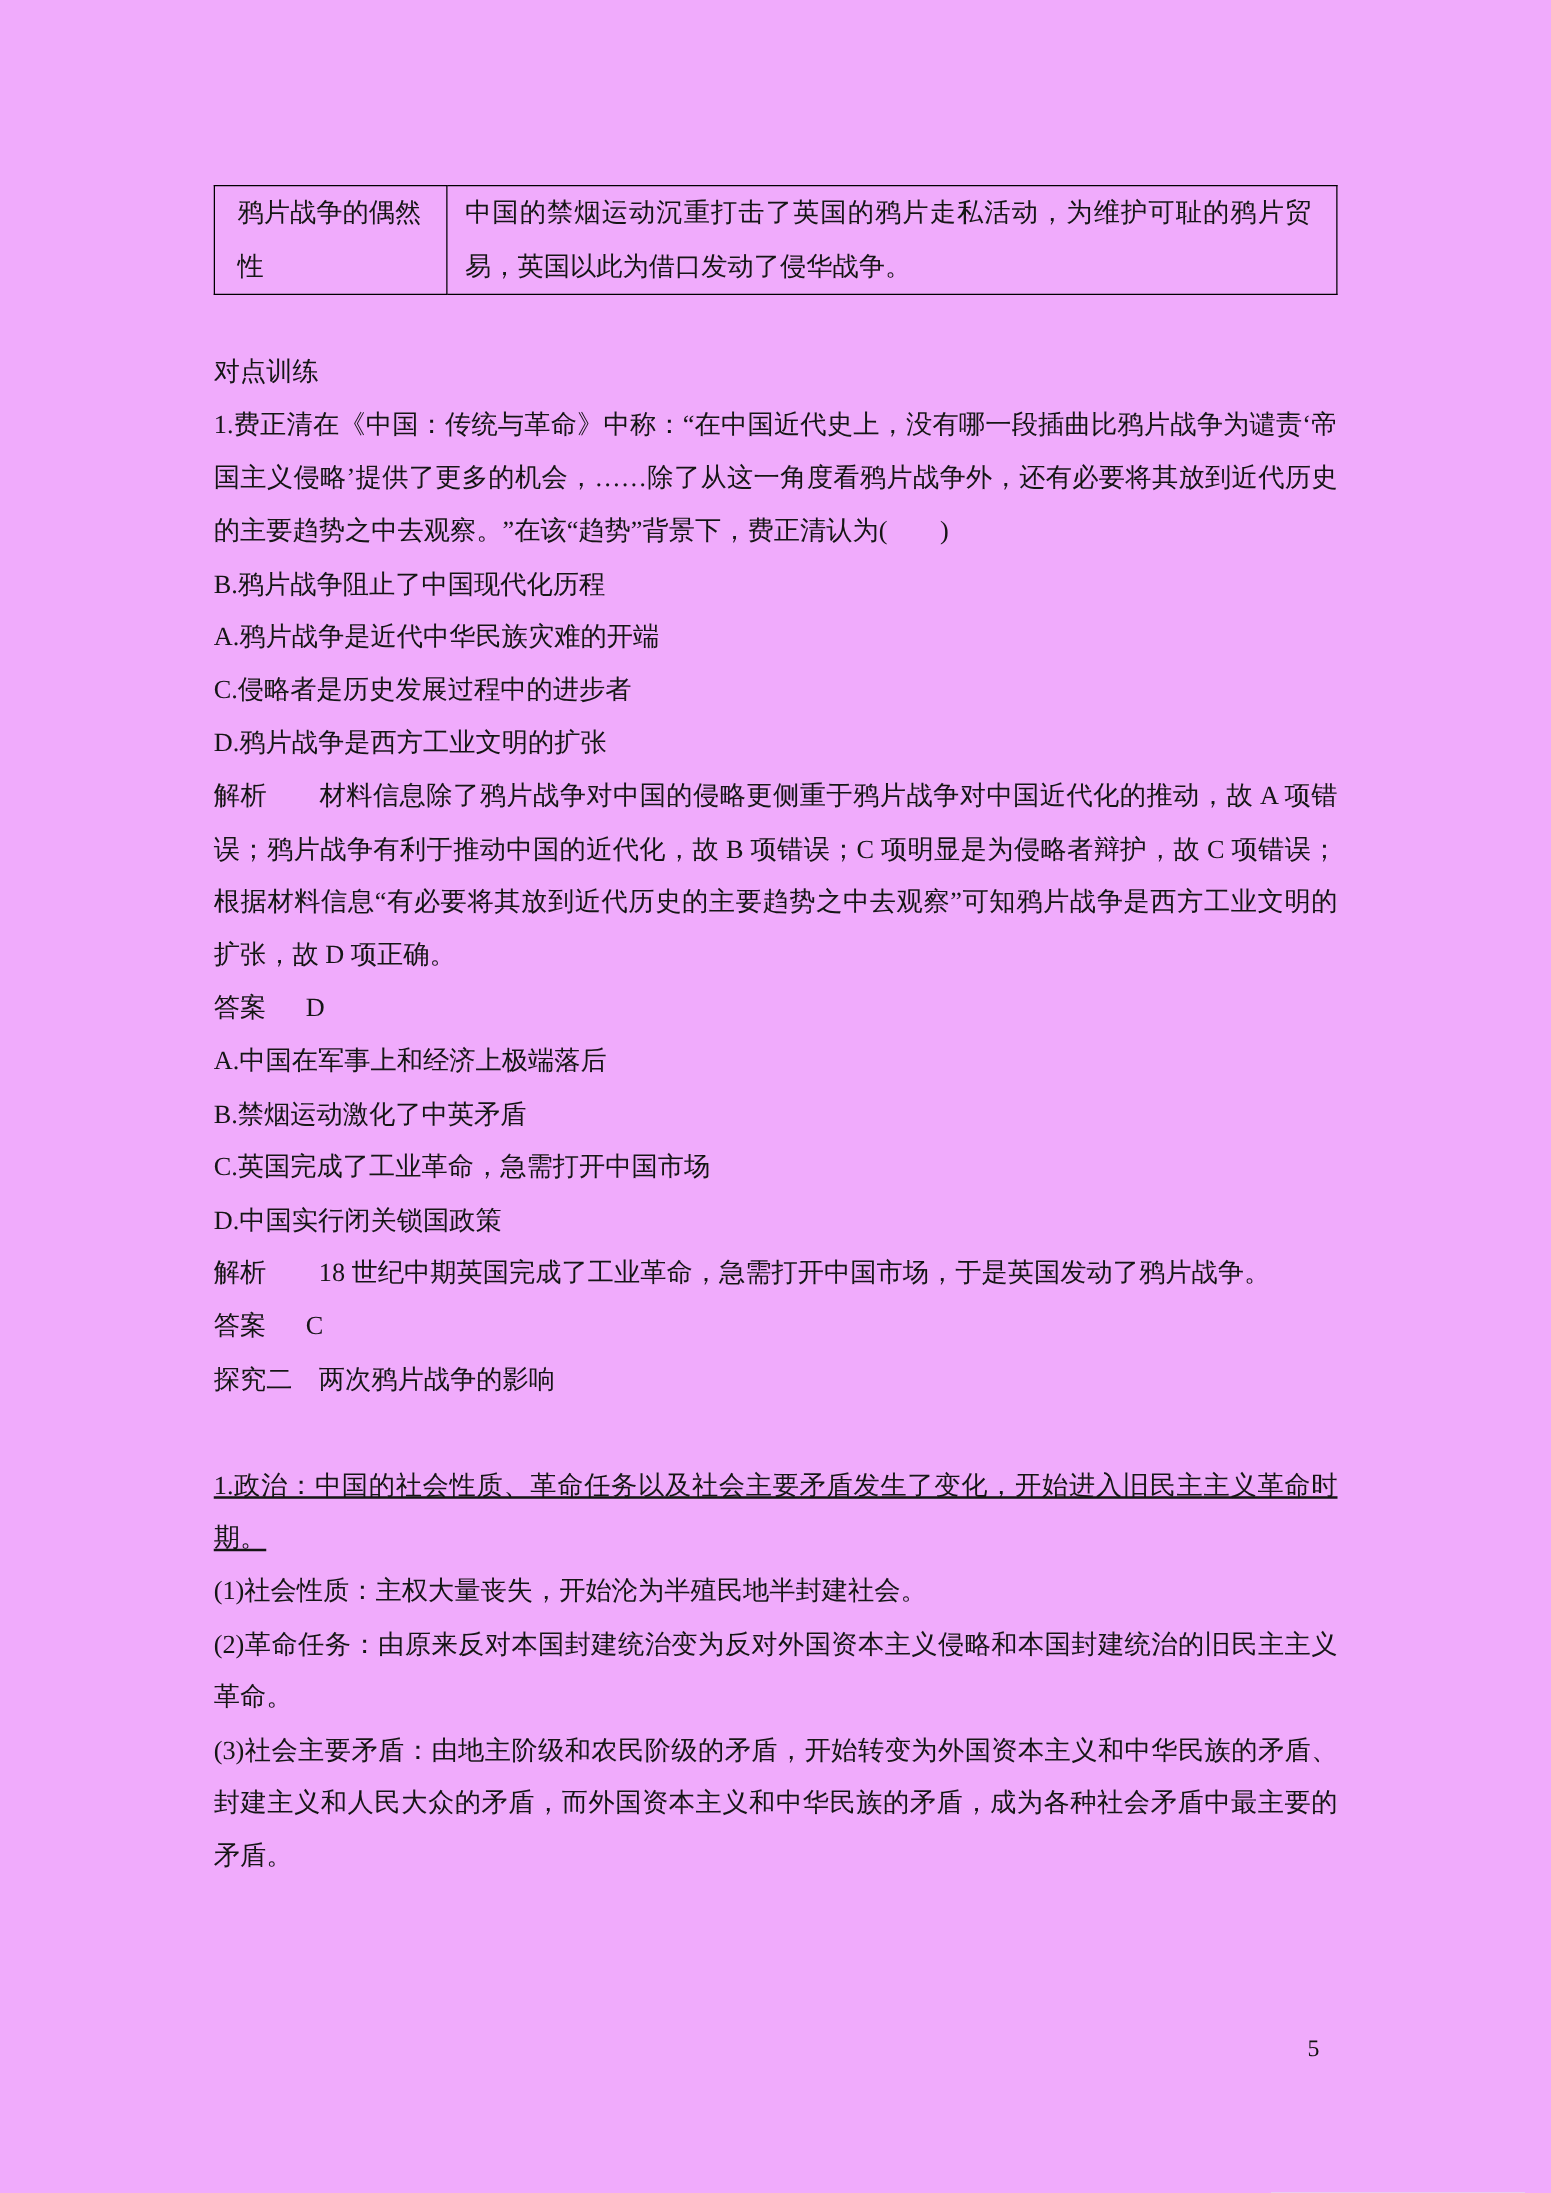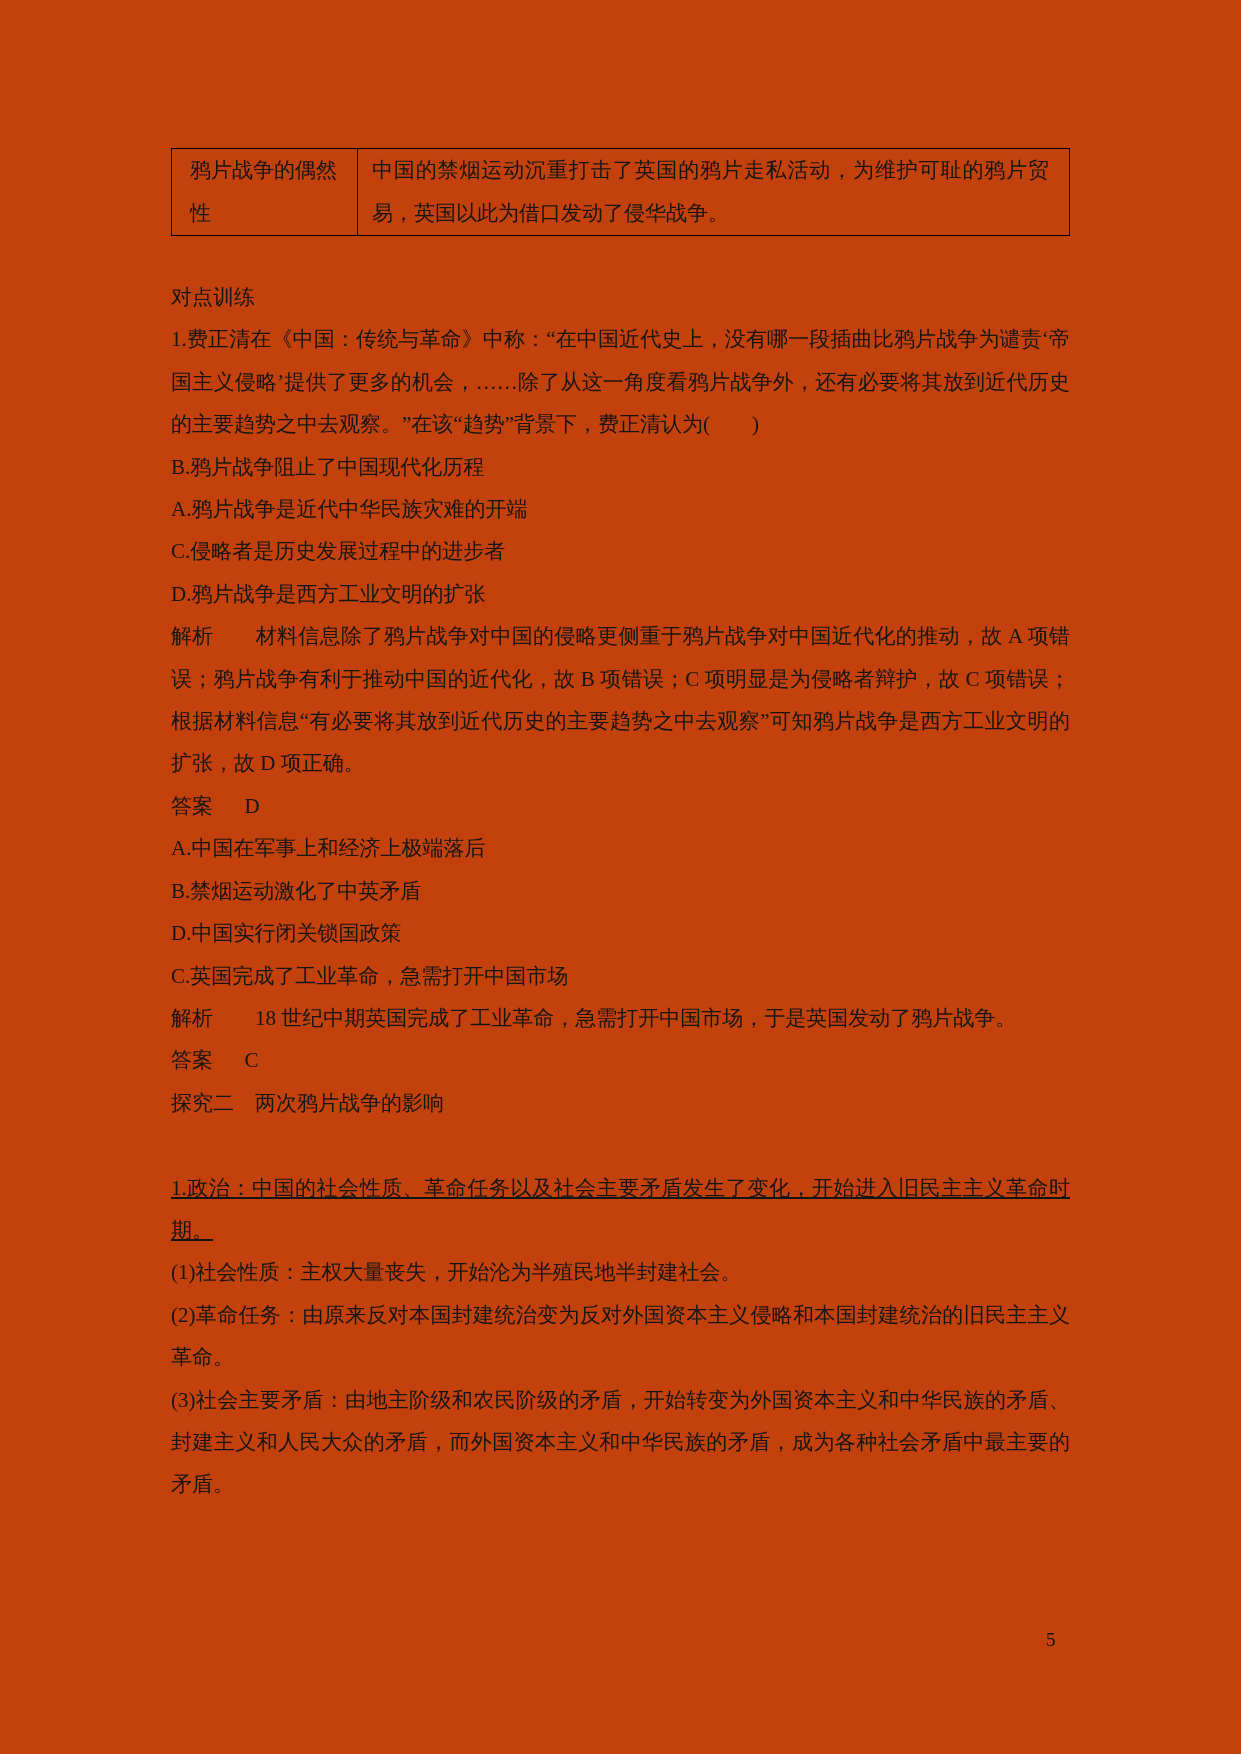--- a/index.html
+++ b/index.html
@@ -1,20 +1,20 @@
 <!DOCTYPE html>
 <html><head>
 <meta charset="utf-8">
 <style>
   html, body { margin: 0; padding: 0; background: #e8e8e8; }
   .page {
     position: relative;
     width: 1241px;
     height: 1754px;
-    background: #c2410c;
+    background: #f0abfc;
     font-family: "Liberation Serif", "DejaVu Serif", serif;
     color: #151515;
     overflow: hidden;
     margin: 0 auto;
   }
   .content {
     position: absolute;
     left: 171px;
     top: 148px;
     width: 899px;
@@ -75,22 +75,22 @@
     <p class="para">1.费正清在《中国：传统与革命》中称：“在中国近代史上，没有哪一段插曲比鸦片战争为谴责‘帝国主义侵略’提供了更多的机会，……除了从这一角度看鸦片战争外，还有必要将其放到近代历史的主要趋势之中去观察。”在该“趋势”背景下，费正清认为(　　)</p>
     <p class="para">B.鸦片战争阻止了中国现代化历程</p>
     <p class="para">A.鸦片战争是近代中华民族灾难的开端</p>
     <p class="para">C.侵略者是历史发展过程中的进步者</p>
     <p class="para">D.鸦片战争是西方工业文明的扩张</p>
     <p class="para"><span>解析</span><span class="lbl-gap">材料信息除了鸦片战争对中国的侵略更侧重于鸦片战争对中国近代化的推动，故 A 项错误；鸦片战争有利于推动中国的近代化，故 B 项错误；C 项明显是为侵略者辩护，故 C 项错误；根据材料信息“有必要将其放到近代历史的主要趋势之中去观察”可知鸦片战争是西方工业文明的扩张，故 D 项正确。</span></p>
     <p class="para"><span>答案</span><span class="ans-gap">D</span></p>
 
     <p class="para">A.中国在军事上和经济上极端落后</p>
     <p class="para">B.禁烟运动激化了中英矛盾</p>
+    <p class="para">C.英国完成了工业革命，急需打开中国市场</p>
     <p class="para">D.中国实行闭关锁国政策</p>
-    <p class="para">C.英国完成了工业革命，急需打开中国市场</p>
     <p class="para"><span>解析</span><span class="lbl-gap">18 世纪中期英国完成了工业革命，急需打开中国市场，于是英国发动了鸦片战争。</span></p>
     <p class="para"><span>答案</span><span class="ans-gap">C</span></p>
 
     <h2 class="center">探究二　两次鸦片战争的影响</h2>
 
     <p class="para gap-before">1.政治：中国的社会性质、革命任务以及社会主要矛盾发生了变化，开始进入旧民主主义革命时期。</p>
     <p class="para">(1)社会性质：主权大量丧失，开始沦为半殖民地半封建社会。</p>
     <p class="para">(2)革命任务：由原来反对本国封建统治变为反对外国资本主义侵略和本国封建统治的旧民主主义革命。</p>
     <p class="para">(3)社会主要矛盾：由地主阶级和农民阶级的矛盾，开始转变为外国资本主义和中华民族的矛盾、封建主义和人民大众的矛盾，而外国资本主义和中华民族的矛盾，成为各种社会矛盾中最主要的矛盾。</p>
 

